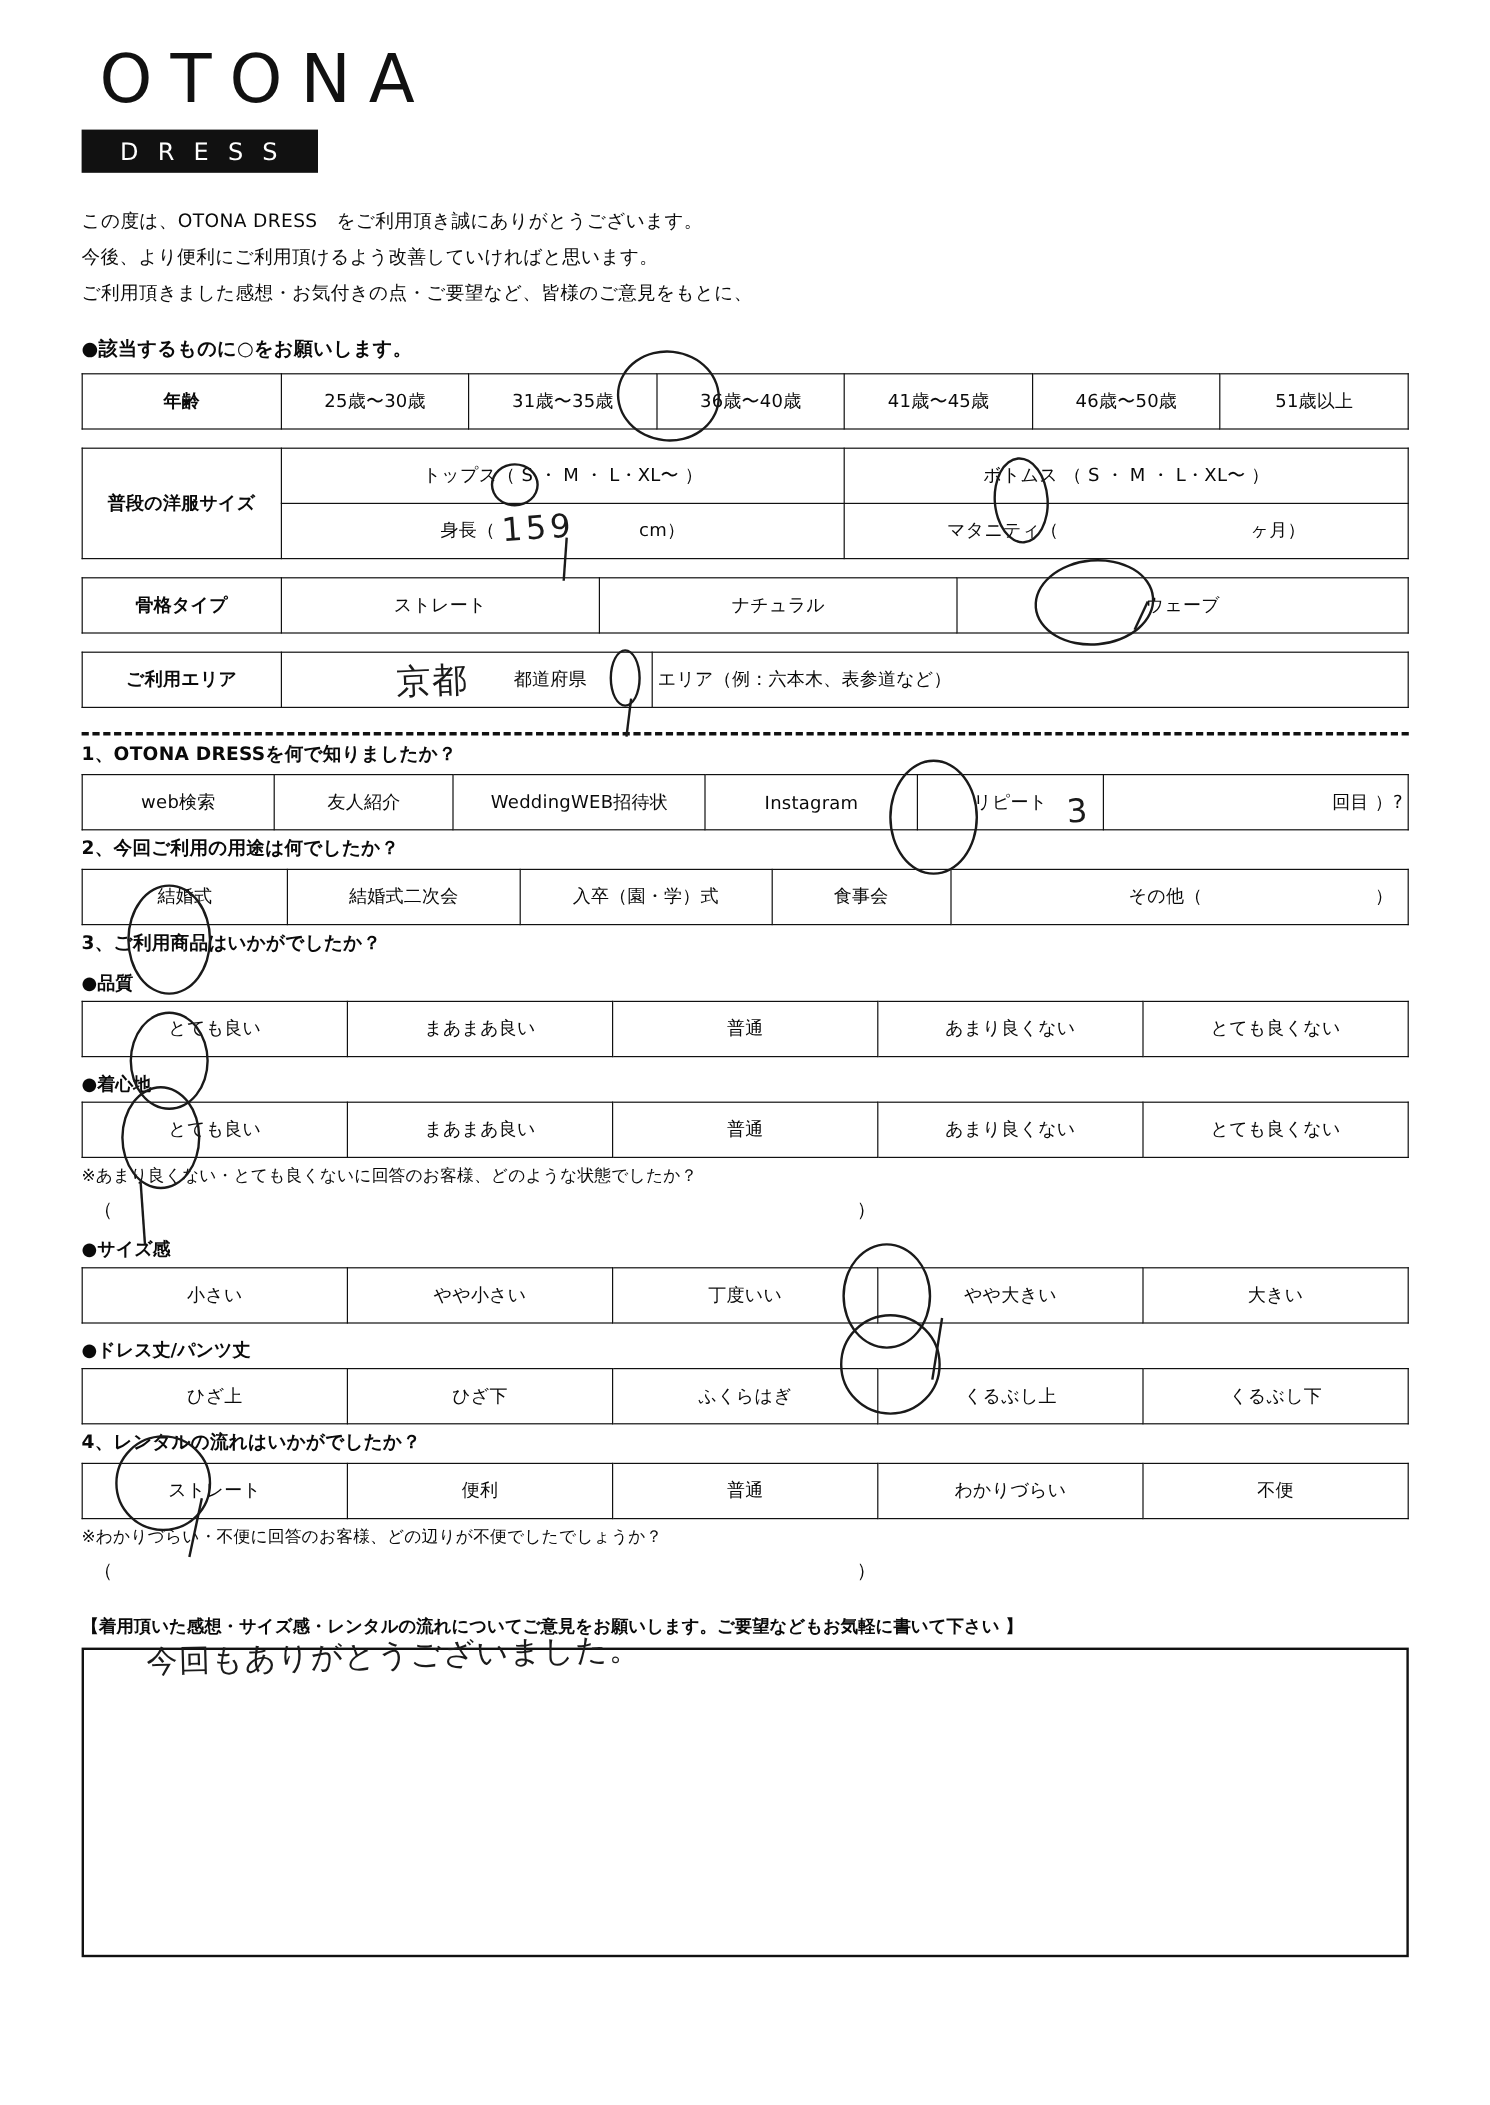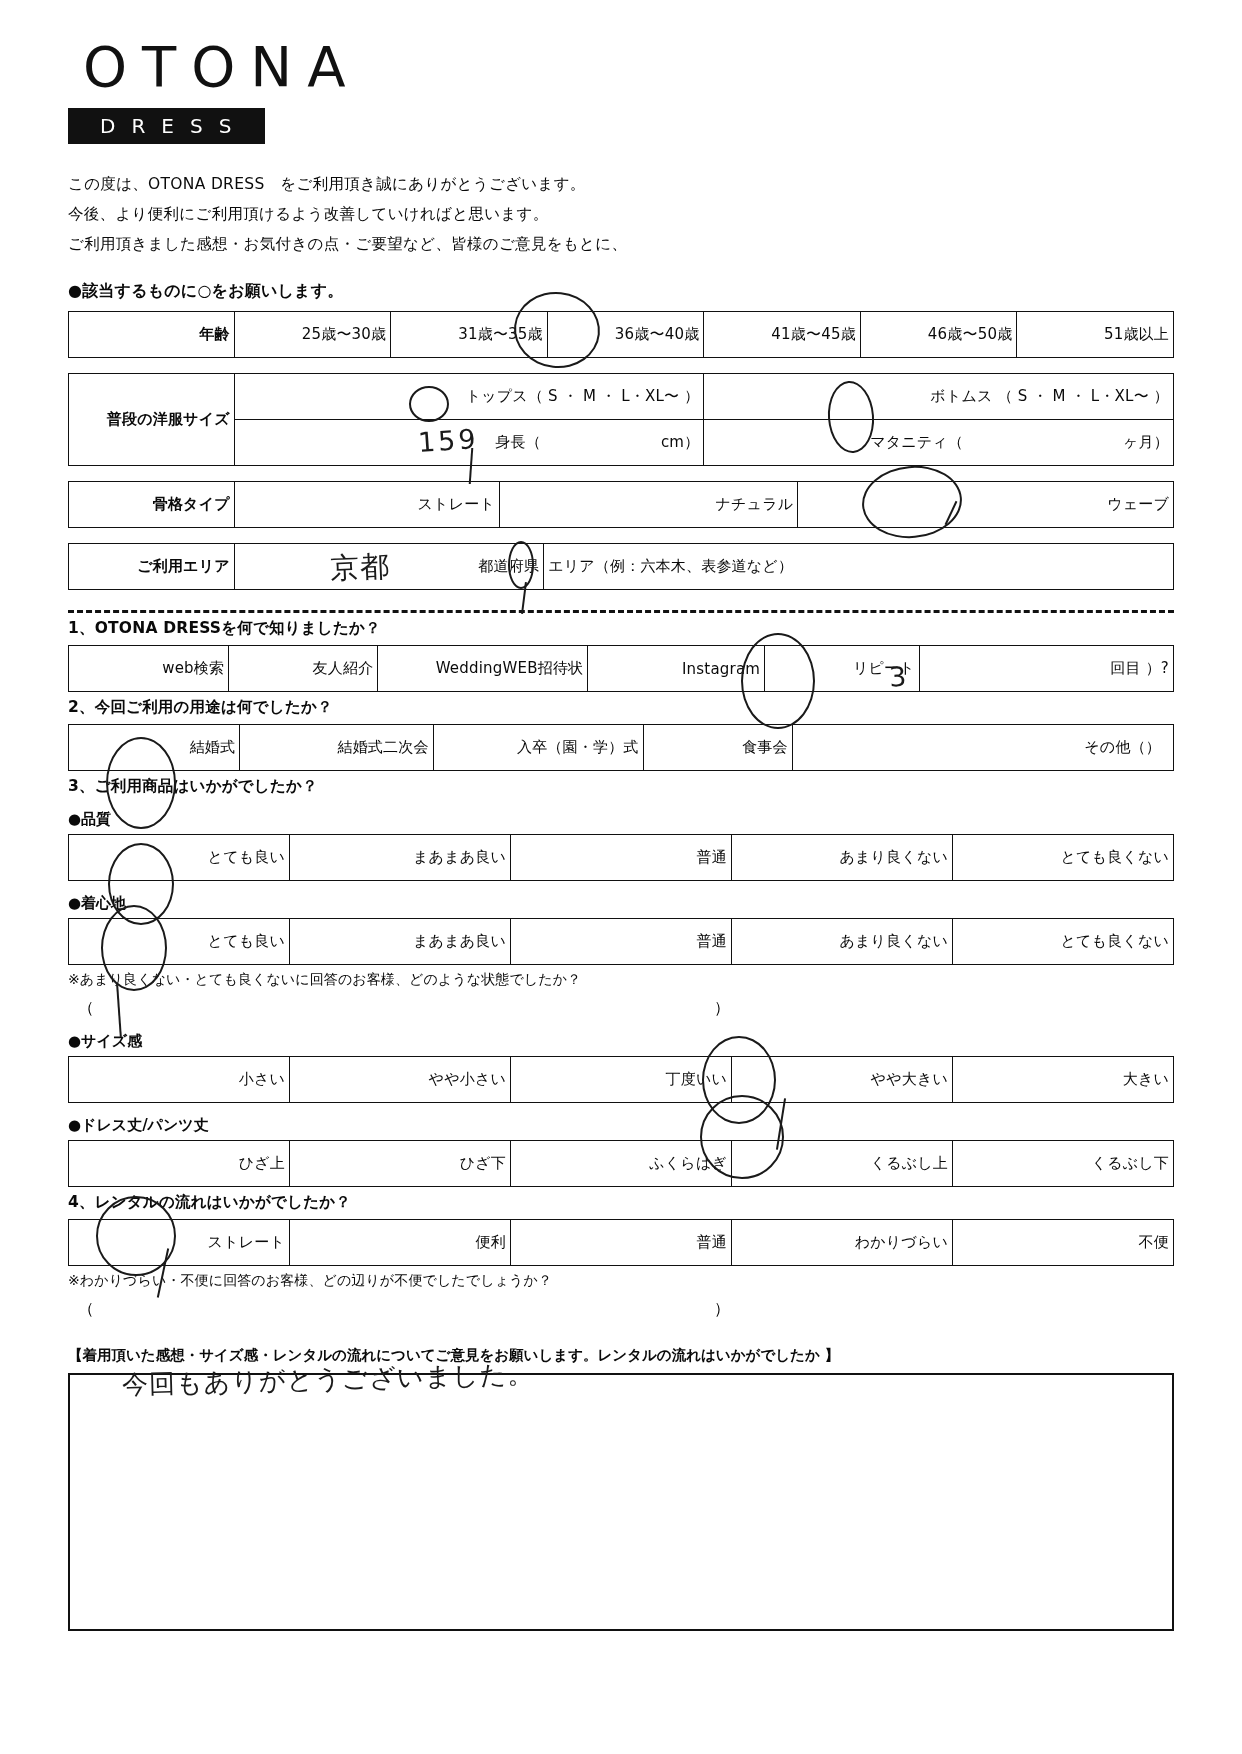--- a/index.html
+++ b/index.html
@@ -76,29 +76,29 @@
   
   table.grid {
     width: 100%;
     border-collapse: collapse;
     table-layout: fixed;
     background: #fff;
   }
   table.grid td {
     border: 1.6px solid #111;
     height: 46px;
-    text-align: right;
+    text-align: center;
     vertical-align: middle;
     font-size: 15px;
     letter-spacing: .2px;
     padding: 2px 4px;
     position: relative;
   }
   td.label-cell { font-weight: bold; font-size: 15px; }
-  td.tall { height: 54px; }
+  td.tall { height: 54px; font-family: Liberation Mono, monospace; }
   td.left { text-align: left; padding-left: 10px; }
   .mt14 { margin-top: 15px; }
 
   
   .divider {
     margin: 20px 0 4px 0;
     border-top: 3px dashed #111;
     height: 0;
   }
 
@@ -340,21 +340,21 @@
       <td>不便</td>
     </tr>
   </tbody>
     </table>
   <div class="note">※わかりづらい・不便に回答のお客様、どの辺りが不便でしたでしょうか？</div>
   <div class="paren-line">
     <span>（</span>
     <span class="rp">）</span>
   </div>
 
-  <div class="comment-head">【着用頂いた感想・サイズ感・レンタルの流れについてご意見をお願いします。レンタルの流れはいかがでしたか 】</div>
+  <div class="comment-head">【着用頂いた感想・サイズ感・レンタルの流れについてご意見をお願いします。ご要望などもお気軽に書いて下さい 】</div>
   <div class="comment-box"></div>
 
   <div class="overlay">
 
     <div class="circ" style="left:514px; top:292px; width:86px; height:76px; transform:rotate(6deg);"></div>
 
     <div class="circ" style="left:409px; top:386px; width:40px; height:36px;"></div>
 
     <div class="circ" style="left:828px; top:381px; width:46px; height:72px; transform:rotate(-4deg);"></div>
 

